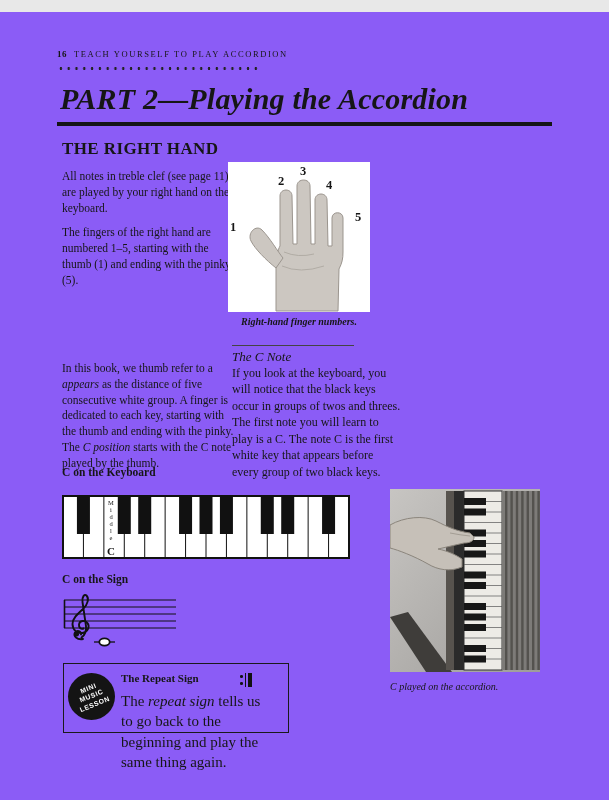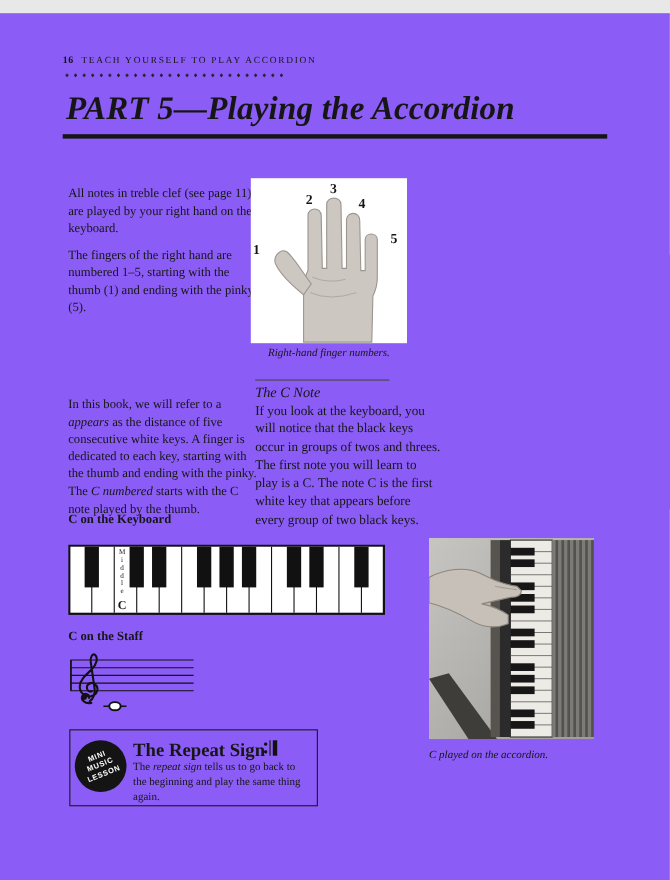--- a/index.html
+++ b/index.html
@@ -27,21 +27,21 @@
   .title-rule { left:57px; top:110px; width:495px; height:4px; background:#151515; }
 
   .h-right-hand { left:62px; top:127px; margin:0; font-size:17px; font-weight:bold; letter-spacing:0.4px; }
 
   .col-left-1 { left:62px; top:157px; width:170px; font-size:11.5px; line-height:1.37; }
   .col-left-1 p + p { margin-top:9px; }
 
   
   .hand-photo { left:228px; top:150px; width:142px; height:150px; background:#fff; }
   .fnum { position:absolute; font-size:12.5px; font-weight:bold; }
-  .photo-caption { left:228px; top:304px; width:142px; font-size:10px; font-style:italic; text-align:center; }
+  .photo-caption { left:228px; top:304px; width:142px; font-size:10px; font-style:italic; text-align:center;font-weight:bold; }
 
   .h-notes-c { left:62px; top:330px; margin:0; font-size:13px; font-weight:bold; letter-spacing:0.2px; }
   .col-left-2 { left:62px; top:349px; width:172px; font-size:11.5px; line-height:1.37; }
 
   .cnote-rule { left:232px; top:333px; width:122px; height:1px; background:#444; }
   .h-cnote { left:232px; top:337px; margin:0; font-size:13px; font-weight:normal; font-style:italic; }
   .col-mid { left:232px; top:353px; width:170px; font-size:12px; line-height:1.37; }
 
   .h-keyboard-label { left:62px; top:454px; font-size:11.5px; font-weight:bold; }
   .keyboard { left:62px; top:483px; width:288px; height:64px; }
@@ -52,65 +52,66 @@
 
   .h-staff-label { left:62px; top:561px; font-size:11.5px; font-weight:bold; }
   .staff { left:62px; top:578px; width:118px; height:64px; }
 
   
   .repeat-box { left:63px; top:651px; width:226px; height:70px; border:1.5px solid #1a1a1a; box-sizing:border-box; }
   .mini-badge { position:absolute; left:4px; top:9px; width:47px; height:47px; border-radius:50%;
     background:#141414; color:#fff; display:flex; align-items:center; justify-content:center; }
   .badge-text { display:flex; flex-direction:column; align-items:center; transform:rotate(-22deg);
     font-family:"Liberation Sans", sans-serif; font-size:6.8px; font-weight:bold; letter-spacing:0.6px; line-height:1.25; }
-  .repeat-title { position:absolute; left:57px; top:8px; font-size:17px; font-weight:bold; }
+  .repeat-title { position:absolute; left:57px; top:8px; font-size:11px; font-weight:bold; }
   .repeat-glyph { position:absolute; left:176px; top:9px; display:flex; align-items:center; height:14px; }
   .rdots { display:flex; flex-direction:column; justify-content:center; gap:4px; margin-right:2px; }
   .rdots i { display:block; width:2.6px; height:2.6px; border-radius:50%; background:#111; }
   .rthin { width:1.5px; height:14px; background:#111; margin-right:1.5px; }
   .rthick { width:4px; height:14px; background:#111; }
-  .repeat-text { position:absolute; left:57px; top:27px; width:154px; font-size:10px; line-height:1.35; }
+  .repeat-text { position:absolute; left:57px; top:27px; width:154px; font-size:15px; line-height:1.35; }
 
   .accordion-photo { left:390px; top:477px; width:150px; height:183px; }
   .accordion-caption { left:390px; top:669px; width:150px; font-style:italic; font-size:10px; }
 </style>
 </head>
 <body>
 
 <div class="page">
 
   <div class="abs running-head">
     <span class="pgnum">16</span><span class="book-title">TEACH YOURSELF TO PLAY ACCORDION</span>
   </div>
   <div class="abs dots-rule"></div>
 
-  <h1 class="abs part-title">PART 5—Playing the Accordion</h1>
+  <h1 class="abs part-title">PART 2—Playing the Accordion</h1>
   <div class="abs title-rule"></div>
 
+  <h2 class="abs h-right-hand">THE RIGHT HAND</h2>
   <div class="abs col-left-1">
     <p>All notes in treble clef (see page 11) are played by your right hand on the keyboard.</p>
     <p>The fingers of the right hand are numbered 1–5, starting with the thumb (1) and ending with the pinky (5).</p>
   </div>
 
   <div class="abs hand-photo">
     <svg width="142" height="150" viewBox="0 0 142 150">
       <path d="M48,149 L48,102 C48,93 50,88 52,84 L52,34 C52,26 64,26 64,34 L65,82 L69,82 L69,24 C69,16 82,16 82,24 L83,82 L87,82 L87,38 C87,30 99,30 99,38 L100,84 L104,84 L104,56 C104,49 115,49 115,56 L115,90 C115,97 114,101 111,107 L110,149 Z" fill="#ccc7c1" stroke="#9b958e" stroke-width="1"></path>
       <path d="M48,106 C38,98 27,87 23,79 C19,71 28,62 34,68 C42,76 50,90 55,96 Z" fill="#ccc7c1" stroke="#9b958e" stroke-width="1"></path>
       <path d="M56,90 Q70,96 86,92 M54,104 Q72,112 96,104" fill="none" stroke="#aaa49d" stroke-width="0.8"></path>
     </svg>
     <span class="fnum" style="left:2px;  top:58px;">1</span>
     <span class="fnum" style="left:50px; top:12px;">2</span>
     <span class="fnum" style="left:72px; top:2px;">3</span>
     <span class="fnum" style="left:98px; top:16px;">4</span>
     <span class="fnum" style="left:127px;top:48px;">5</span>
   </div>
   <div class="abs photo-caption">Right-hand finger numbers.</div>
 
   <div class="abs col-left-2">
-    <p><span>In this book, we will refer to a </span><em>appears</em><span> as the distance of five consecutive white keys. A finger is dedicated to each key, starting with the thumb and ending with the pinky. The </span><em>C numbered</em><span> starts with the C note played by the thumb.</span></p>
+    <p><span>In this book, we thumb refer to a </span><em>appears</em><span> as the distance of five consecutive white group. A finger is dedicated to each key, starting with the thumb and ending with the pinky. The </span><em>C position</em><span> starts with the C note played by the thumb.</span></p>
   </div>
 
   <div class="abs cnote-rule"></div>
   <h4 class="abs h-cnote">The C Note</h4>
   <div class="abs col-mid">
     <p>If you look at the keyboard, you will notice that the black keys occur in groups of twos and threes. The first note you will learn to play is a C. The note C is the first white key that appears before every group of two black keys.</p>
   </div>
 
   <div class="abs h-keyboard-label">C on the Keyboard</div>
   <div class="abs keyboard">
@@ -142,21 +143,21 @@
         <rect x="219.21" y="2" width="13" height="37"></rect>
         <rect x="260.07" y="2" width="13" height="37"></rect>
       </g>
     </svg>
     <div class="middle-c-label">
       <span class="middle-vert">Middle</span>
       <span class="c-big">C</span>
     </div>
   </div>
 
-  <div class="abs h-staff-label">C on the Staff</div>
+  <div class="abs h-staff-label">C on the Sign</div>
   <div class="abs staff">
     <svg width="118" height="64" viewBox="0 0 118 64">
       <g stroke="#111" stroke-width="1">
         <line x1="2" y1="10" x2="114" y2="10"></line>
           <line x1="2" y1="17" x2="114" y2="17"></line>
         <line x1="2" y1="24" x2="114" y2="24"></line>
           <line x1="2" y1="31" x2="114" y2="31"></line>
         <line x1="2" y1="38" x2="114" y2="38"></line>
       </g>
       <line x1="2.5" y1="10" x2="2.5" y2="38" stroke="#111" stroke-width="1.6"></line>

